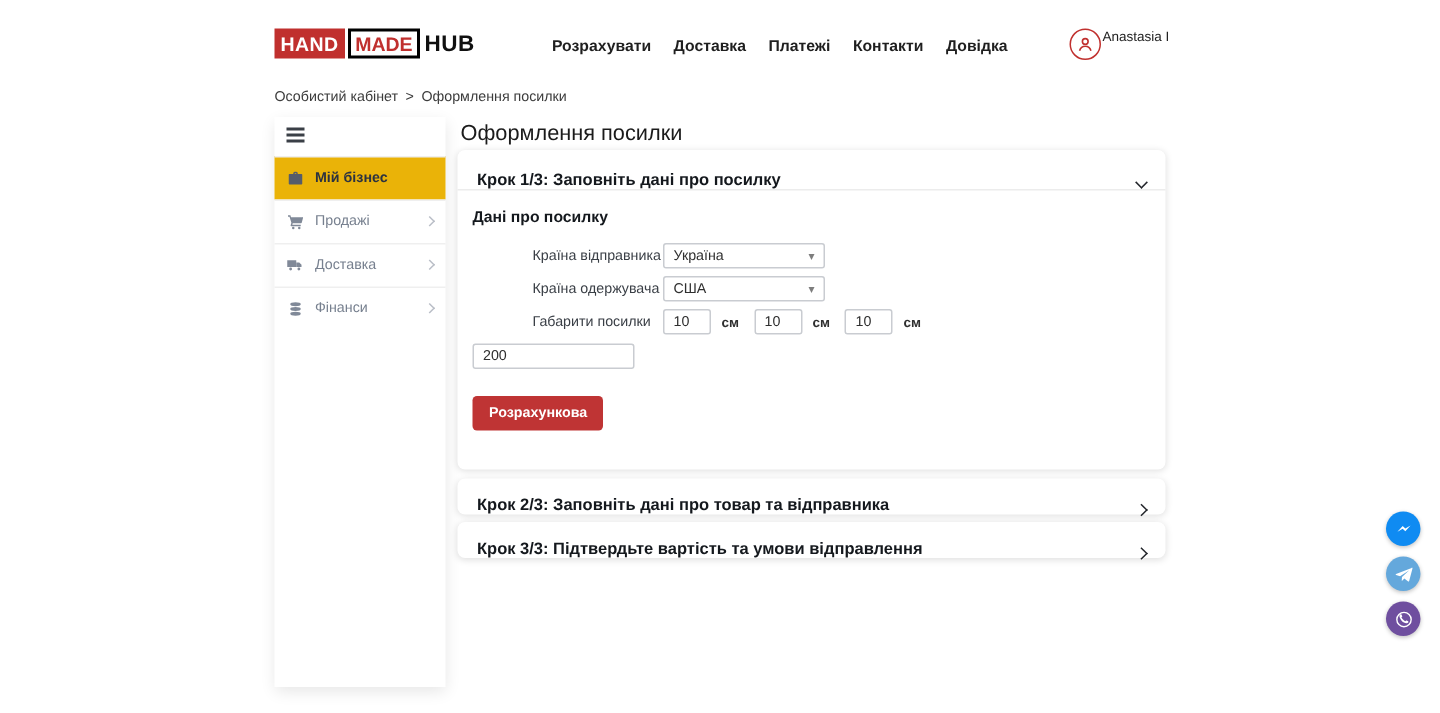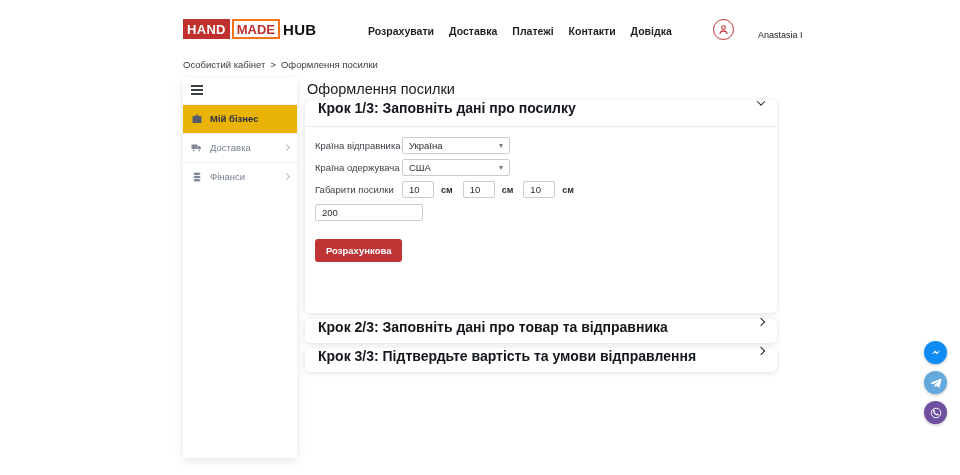--- a/index.html
+++ b/index.html
@@ -3,27 +3,27 @@
 <meta charset="utf-8">
 <style>
   * { box-sizing: border-box; margin: 0; padding: 0; }
   html,body { width:960px; height:475px; }
   body { font-family:"Liberation Sans", sans-serif; background:#fff; position:relative; overflow:hidden; }
   .page { position:relative; width:960px; height:475px; background:#fff; }
 
   
   .logo { position:absolute; left:183px; top:19px; display:flex; align-items:stretch; cursor:pointer; }
   .logo-hand { background:#c0302e; color:#ffffff; font-weight:bold; font-size:13px; padding:3px 4px 2px; letter-spacing:.3px; }
-  .logo-made { border:2px solid #f97316; color:#c0302e; font-weight:bold; font-size:13px; padding:1px 3px 0; margin-left:2px; display:flex; align-items:center; }
+  .logo-made { border:2px solid #000000; color:#c0302e; font-weight:bold; font-size:13px; padding:1px 3px 0; margin-left:2px; display:flex; align-items:center; }
   .logo-hub { color:#101010; font-weight:bold; font-size:15px; margin-left:3px; display:flex; align-items:center; letter-spacing:.3px; }
 
   .nav { position:absolute; left:368px; top:25px; display:flex; gap:15px; }
   .nav-item { font-size:10.5px; font-weight:600; color:#1f1f1f; cursor:pointer; white-space:nowrap; }
 
-  .user { position:absolute; left:713px; top:19px; display:flex; align-items:flex-end; gap:24px; cursor:pointer; }
+  .user { position:absolute; left:713px; top:19px; display:flex; align-items:flex-start; gap:1px; cursor:pointer; }
   .avatar { width:21px; height:21px; border:1.5px solid #c0302e; border-radius:50%; display:flex; align-items:center; justify-content:center; }
   .user-name { font-size:9px; color:#222; }
 
   
   .breadcrumb { position:absolute; left:183px; top:59px; font-size:9.5px; color:#3c3c3c; display:flex; gap:5px; align-items:center;justify-content:space-between; }
   .breadcrumb .link { cursor:pointer; }
 
   
   .sidebar { position:absolute; left:183px; top:78px; width:114px; height:380px; background:#fff; box-shadow:0 3px 10px rgba(0,0,0,.10); }
   .menu-toggle { margin:7px 0 0 8px; width:12px; cursor:pointer; }
@@ -36,32 +36,32 @@
   .side-item .chev-r { margin-left:auto; color:#b9bec7; }
 
   .chev-r { width:5px; height:5px; border-right:1.5px solid currentColor; border-bottom:1.5px solid currentColor; transform:rotate(-45deg); flex-shrink:0; }
   .chev-d { width:6px; height:6px; border-right:1.7px solid #23262b; border-bottom:1.7px solid #23262b; transform:rotate(45deg) translate(-1px,-1px); }
   .card .chev-r.dark { color:#23262b; width:6px; height:6px; border-width:1.7px; }
 
   
   .page-title { position:absolute; left:307px; top:81px; font-size:14.5px; font-weight:500; color:#1b1b1b; }
 
   .card { position:absolute; left:305px; width:472px; background:#fff; border-radius:5px; box-shadow:0 1px 5px rgba(0,0,0,.13); }
-  .card-header { height:27px; display:flex; align-items:flex-start; justify-content:space-between; padding:0 13px; font-size:14px; font-weight:bold; color:#14181d; cursor:pointer; }
+  .card-header { height:27px; display:flex; align-items:flex-end; justify-content:space-between; padding:0 13px; font-size:11px; font-weight:bold; color:#14181d; cursor:pointer; }
   .card1 { top:100px; height:213px; }
   .card1 .card-header { border-bottom:1px solid #ececec; }
   .card2 { top:319px; height:24px; }
   .card3 { top:348px; height:24px; }
   .card2 .card-header, .card3 .card-header { height:24px; }
 
   .card-body { padding:10px 10px 0; }
   .section-title { font-size:10.5px; font-weight:bold; color:#14181d; margin:2px 0 11px; }
   .form-row { display:flex; align-items:center; margin-bottom:5px; }
   .form-row.gap { margin-bottom:6px; }
-  .form-label { width:87px; font-size:9.5px; color:#3a3f46; flex-shrink:0; }
+  .form-label { width:87px; font-size:9.5px; color:#3a3f46; flex-shrink:0;margin-left:40px; }
   .selectbox { width:108px; height:17px; border:1px solid #c9ccd1; border-radius:2px; background:#fff; display:flex; align-items:center; justify-content:space-between; padding:0 6px; font-size:9.5px; color:#2f2f2f; cursor:pointer; }
   .selectbox .arrow { font-size:8px; color:#7d7d7d; line-height:1; }
   .tinput { width:108px; height:17px; border:1px solid #c9ccd1; border-radius:2px; padding:0 6px; font-size:9.5px; color:#2f2f2f; font-family:inherit; background:#fff; }
   .dim { width:32px; }
   .unit { font-size:9px; font-weight:bold; color:#2f2f2f; margin:0 10px 0 7px; }
   .unit:last-child { margin-right:0; }
   .calc-btn { margin:12px 0 0; background:#bf3434; color:#fff; border:none; border-radius:3px; font-size:9.5px; font-weight:600; padding:6px 11px; font-family:inherit; cursor:pointer; }
 
   
   .social-btn { position:absolute; left:924px; width:23px; height:23px; border-radius:50%; display:flex; align-items:center; justify-content:center; cursor:pointer; box-shadow:0 1px 3px rgba(0,0,0,.25); }
@@ -113,20 +113,29 @@
       </div>
     <div class="side-menu">
       <div class="side-item active">
         <svg viewBox="0 0 24 24">
             <path d="M9 6V5a2 2 0 0 1 2-2h2a2 2 0 0 1 2 2v1h5a1 1 0 0 1 1 1v12a1 1 0 0 1-1 1H4a1 1 0 0 1-1-1V7a1 1 0 0 1 1-1h5zm2 0h2V5h-2v1zM3 11h18v2H3z"></path>
           </svg>
         <span>Мій бізнес</span>
       </div>
       <div class="side-item">
         <svg viewBox="0 0 24 24">
+            <path d="M2 3h3.2l.8 2.5H21a1 1 0 0 1 1 1.2l-1.6 6a1 1 0 0 1-1 .8H8.3l-.6 2H19v2H6.5a1 1 0 0 1-1-1.3l1-3.2L4 5H2V3z"></path>
+            <circle cx="9" cy="20" r="1.7"></circle>
+            <circle cx="17" cy="20" r="1.7"></circle>
+          </svg>
+        <span>Продажі</span>
+        <span class="chev-r"></span>
+      </div>
+      <div class="side-item">
+        <svg viewBox="0 0 24 24">
             <path d="M1 5h12v9H1z"></path>
             <path d="M13 8h4l3 3v3h-7z"></path>
             <circle cx="5.5" cy="16.7" r="1.9"></circle>
             <circle cx="16.5" cy="16.7" r="1.9"></circle>
           </svg>
         <span>Доставка</span>
         <span class="chev-r"></span>
       </div>
       <div class="side-item">
         <svg viewBox="0 0 24 24">
@@ -141,20 +150,21 @@
   </div>
 
   <div class="page-title">Оформлення посилки</div>
 
   <div class="card card1">
     <div class="card-header">
       <span>Крок 1/3: Заповніть дані про посилку</span>
       <span class="chev-d"></span>
     </div>
     <div class="card-body">
+      <div class="section-title">Дані про посилку</div>
 
       <div class="form-row">
         <span class="form-label">Країна відправника</span>
         <div class="selectbox">
           <span>Україна</span>
           <span class="arrow">▾</span>
         </div>
       </div>
 
       <div class="form-row">

